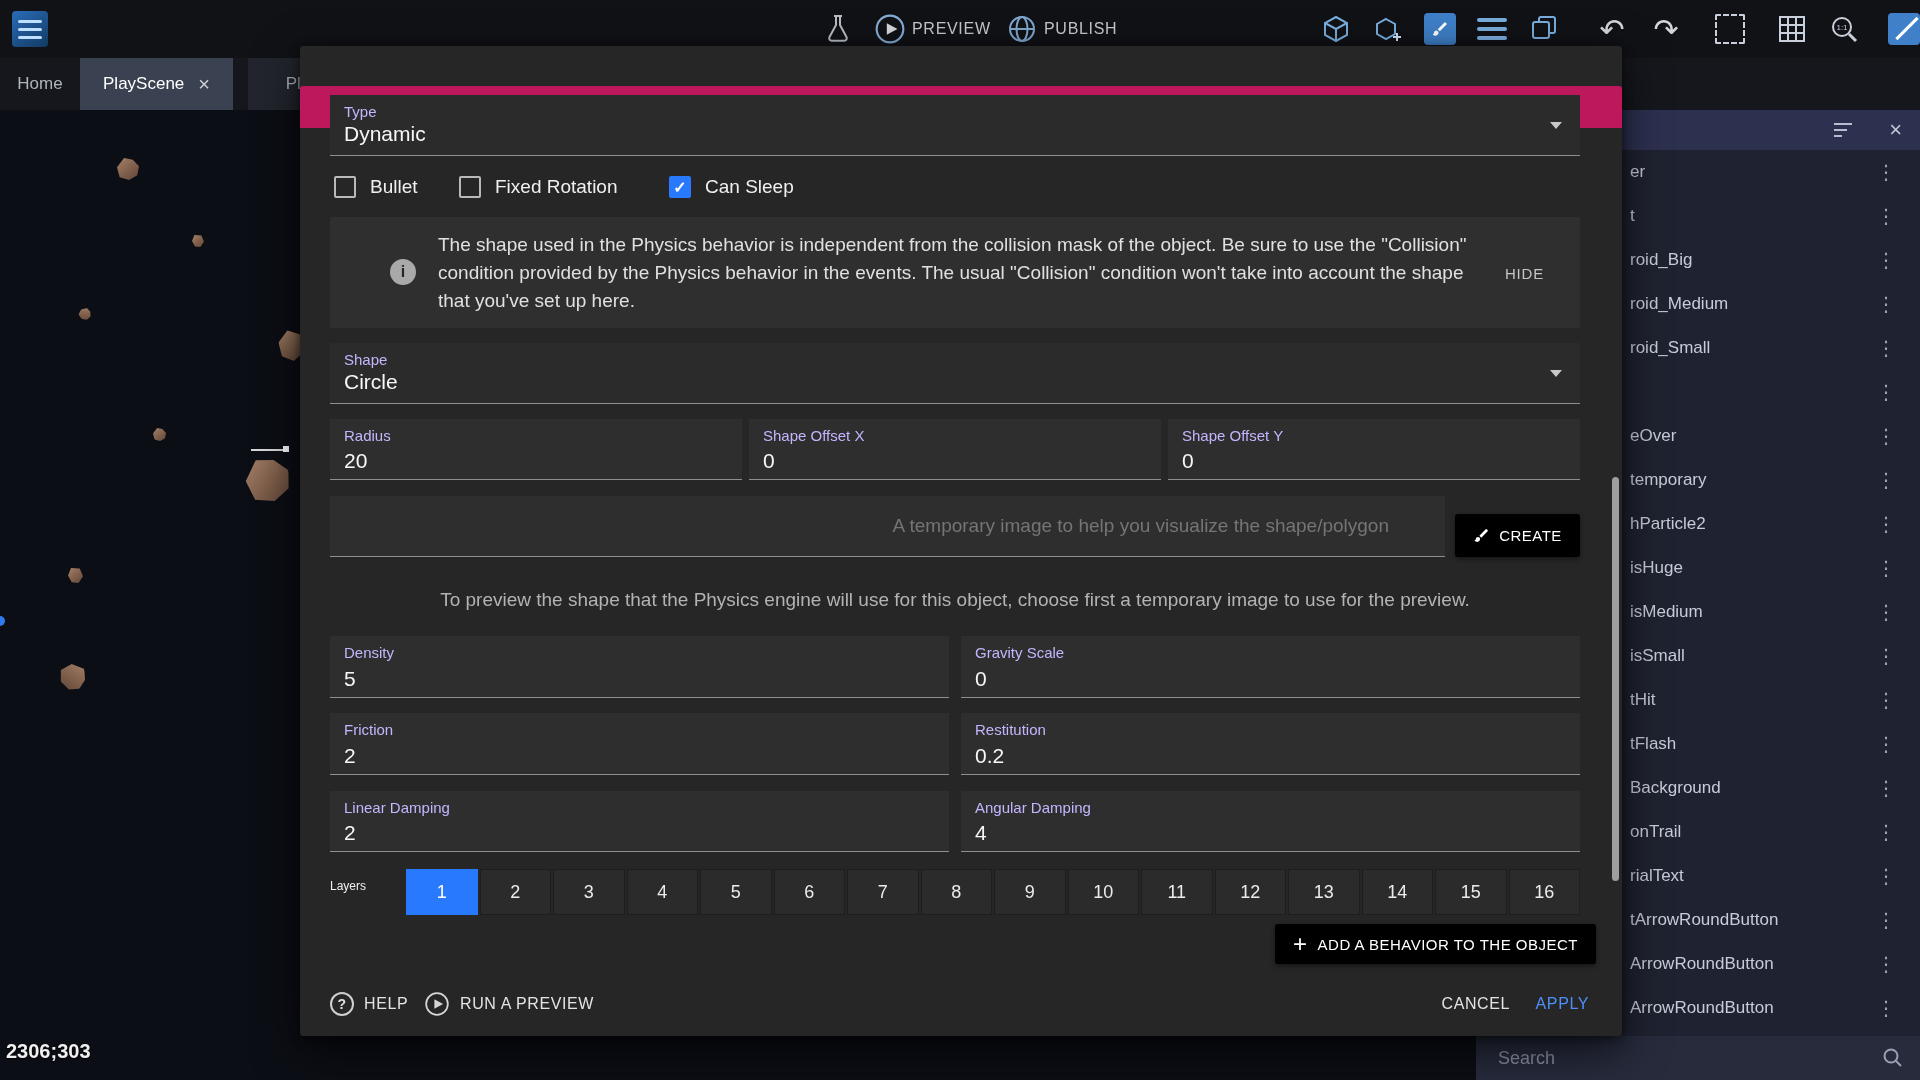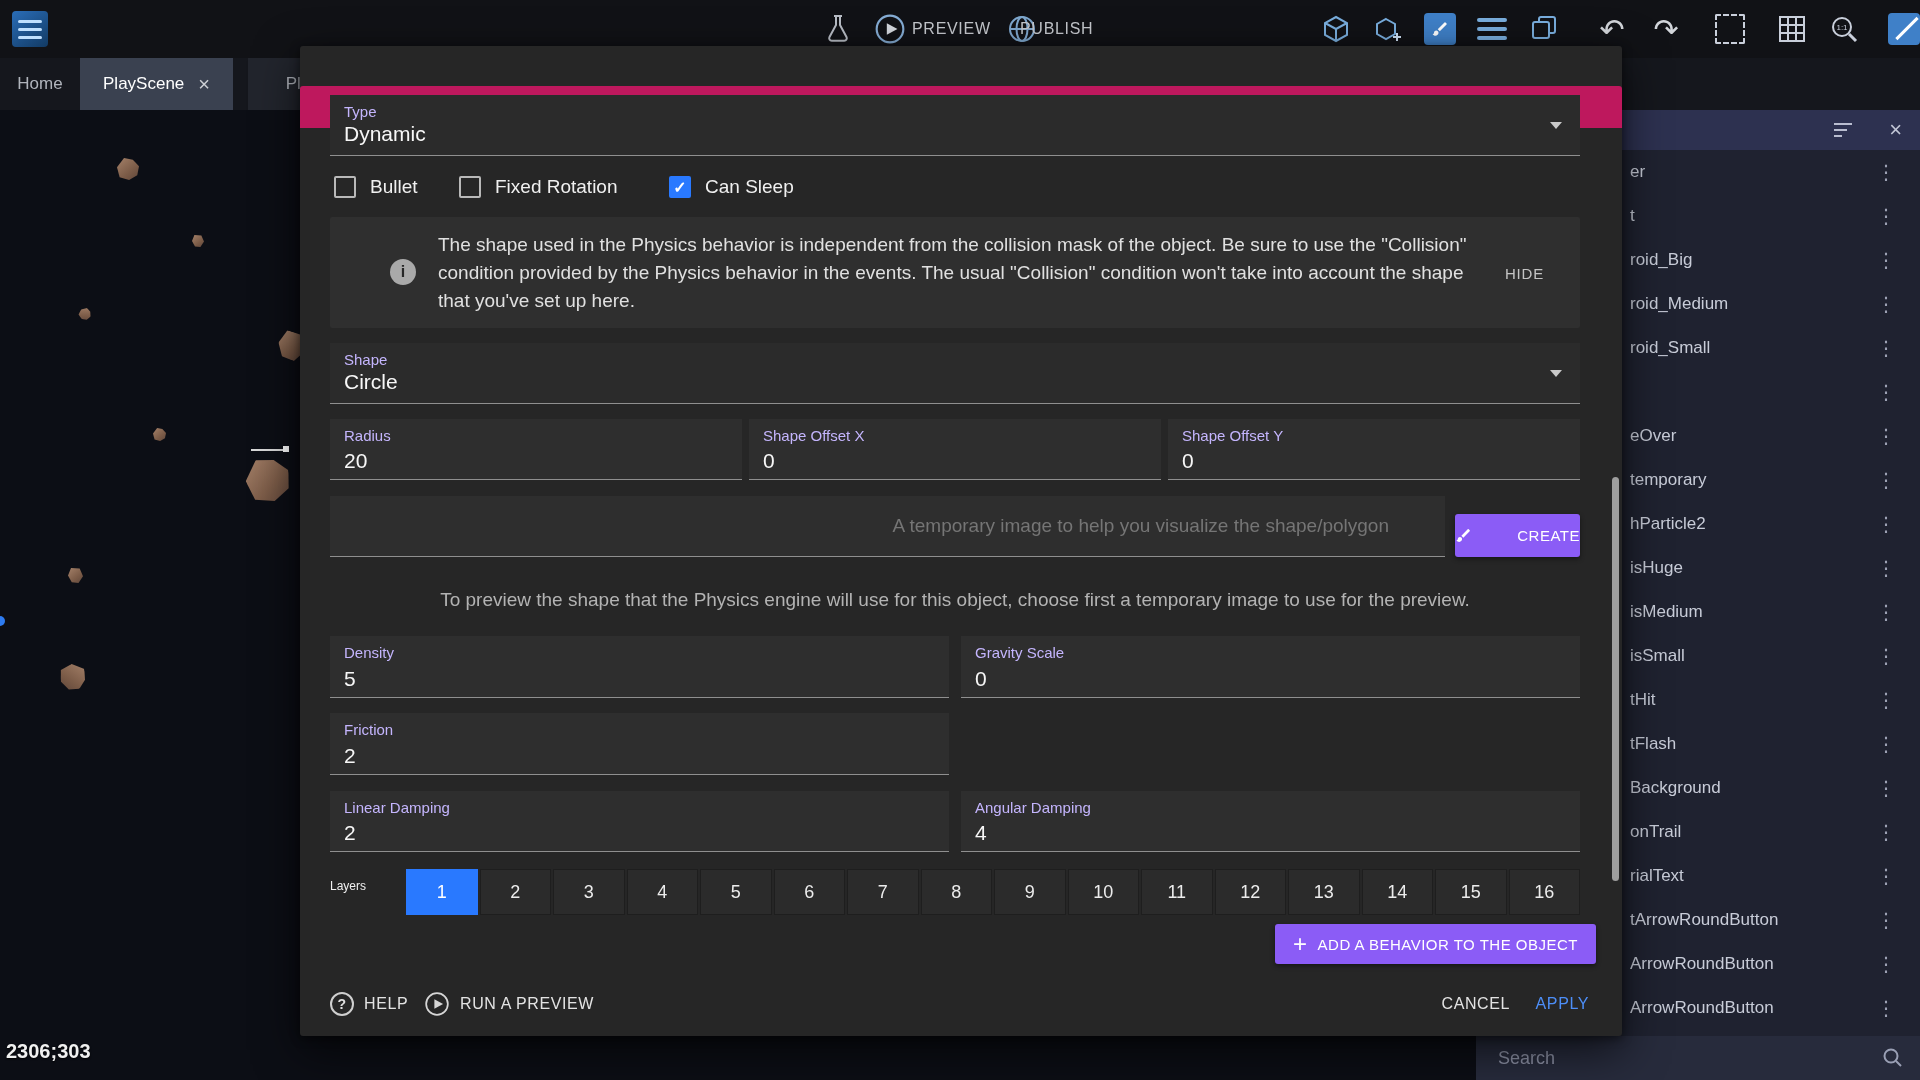--- a/index.html
+++ b/index.html
@@ -50,21 +50,21 @@
 
   .cb-box{display:inline-flex;width:22px;height:22px;border:2px solid #b9b9b9;border-radius:2px;box-sizing:border-box;align-items:center;justify-content:center;}
   .cb-box.checked{background:#2979ff;border-color:#2979ff;color:#fff;font-size:16px;font-weight:bold;}
   .cb-item{position:absolute;top:0;display:flex;align-items:center;gap:14px;color:#f0f0f0;font-size:19px;height:38px;}
 
   #info-box{position:absolute;background:#2f2f2f;border-radius:2px;}
   #info-box .txt{position:absolute;left:108px;top:14px;width:1050px;color:#e0e0e0;font-size:19px;line-height:28px;}
   #hide-btn{position:absolute;right:26px;top:50%;transform:translateY(-50%);color:#c5c5c5;font-size:15px;letter-spacing:.8px;font-weight:500;padding:8px 10px;}
   .info-i{position:absolute;left:60px;top:42px;width:26px;height:26px;border-radius:50%;background:#a9a9a9;color:#262626;font-weight:bold;font-size:16px;display:flex;align-items:center;justify-content:center;}
 
-  .btn-blue{position:absolute;background:#8b5cf6;color:#fff;border-radius:3px;display:flex;align-items:center;justify-content:space-between;font-size:15px;font-weight:500;letter-spacing:.5px;box-shadow:0 2px 5px rgba(0,0,0,.45);}
+  .btn-blue{position:absolute;background:#000000;color:#fff;border-radius:3px;display:flex;align-items:center;justify-content:center;font-size:15px;font-weight:500;letter-spacing:.5px;box-shadow:0 2px 5px rgba(0,0,0,.45);}
   #hint{position:absolute;color:#b3b3b3;font-size:19px;text-align:center;}
   #layers-label{position:absolute;left:30px;color:#f0f0f0;font-size:12px;}
   #layer-btns{position:absolute;left:106px;top:0;width:1174px;height:46px;display:flex;gap:2px;}
   .layer-btn{flex:1;background:#2b2b2b;border:1px solid #1e1e1e;color:#ececec;font-size:18px;display:flex;align-items:center;justify-content:center;box-sizing:border-box;}
   .layer-btn.active{background:#2979ff;border-color:#2979ff;color:#fff;}
 
   .foot-item{position:absolute;top:0;height:50px;display:flex;align-items:center;gap:10px;color:#e3e3e3;font-size:16px;letter-spacing:.6px;font-weight:500;}
   .circle-icon{width:24px;height:24px;border-radius:50%;border:2px solid #cfcfcf;box-sizing:border-box;display:flex;align-items:center;justify-content:center;color:#e0e0e0;font-size:14px;font-weight:bold;}
   #scroll-thumb{position:absolute;right:3px;top:431px;width:7px;height:404px;background:#9e9e9e;border-radius:4px;}
 </style>
@@ -96,21 +96,21 @@
 
   <div class="tb-icon" style="left:1002px">
     <svg width="30" height="30" viewBox="0 0 30 30">
         <g stroke="#7fa8cf" stroke-width="2" fill="none">
           <circle cx="15" cy="15" r="12"></circle>
           <ellipse cx="15" cy="15" rx="5.5" ry="12"></ellipse>
           <line x1="3" y1="15" x2="27" y2="15"></line>
         </g>
       </svg>
   </div>
-  <div class="tb-label" style="left:1020px">PUBLISH</div>
+  <div class="tb-label" style="left:1044px">PUBLISH</div>
 
   <div class="tb-icon" style="left:1316px">
     <svg width="30" height="30" viewBox="0 0 30 30">
         <g stroke="#79aede" stroke-width="2" fill="none">
           <polygon points="15,3 26,9 26,21 15,27 4,21 4,9"></polygon>
           <polyline points="4,9 15,15 26,9"></polyline>
           <line x1="15" y1="15" x2="15" y2="27"></line>
         </g>
       </svg>
   </div>
@@ -394,20 +394,24 @@
     <input value="5" style="">
   </div>
   <div class="field" style="left:661px;top:590px;width:619px;height:62px">
     <div class="lbl">Gravity Scale</div>
     <input value="0" style="">
   </div>
 
   <div class="field" style="left:30px;top:667px;width:619px;height:62px">
     <div class="lbl">Friction</div>
     <input value="2" style="">
+  </div>
+  <div class="field" style="left:661px;top:667px;width:619px;height:62px">
+    <div class="lbl">Restitution</div>
+    <input value="0.2" style="">
   </div>
 
   <div class="field" style="left:30px;top:745px;width:619px;height:61px">
     <div class="lbl">Linear Damping</div>
     <input value="2" style="">
   </div>
   <div class="field" style="left:661px;top:745px;width:619px;height:61px">
     <div class="lbl">Angular Damping</div>
     <input value="4" style="">
   </div>

